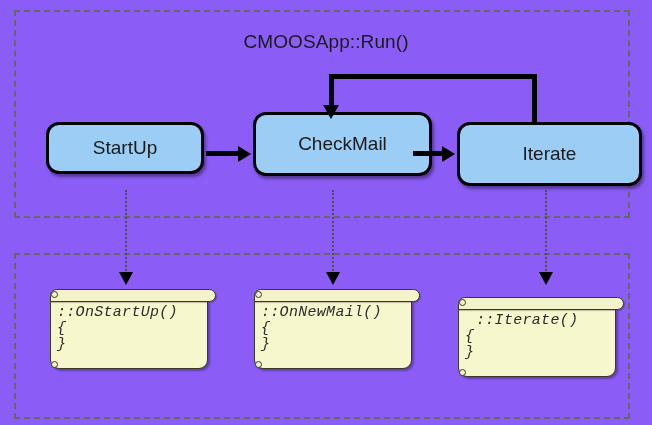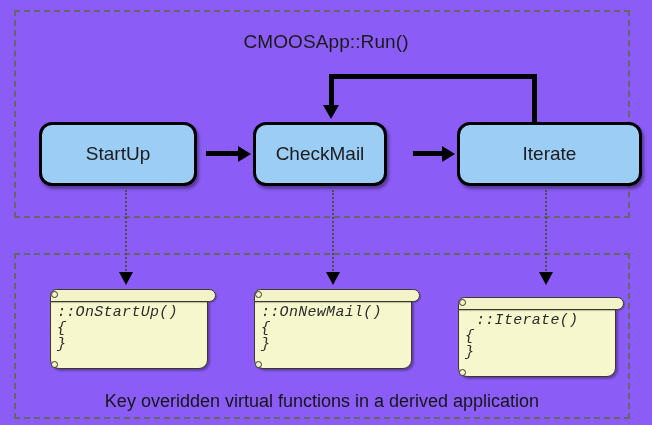--- a/index.html
+++ b/index.html
@@ -75,22 +75,22 @@
     border: 3px solid #000000;
     border-radius: 13px;
     display: flex;
     align-items: center;
     justify-content: center;
     font-size: 19px;
     color: #1b1b1b;
     box-shadow: 2px 3px 3px rgba(0,0,0,0.38);
     font-family: "Liberation Sans", sans-serif;
   }
-  #box-startup   { left: 39px;  top: 122px; width: 158px; height: 64px; }
-  #box-checkmail { left: 253px; top: 122px; width: 134px; height: 64px; }
+  #box-startup   { left: 46px;  top: 122px; width: 158px; height: 52px; }
+  #box-checkmail { left: 253px; top: 112px; width: 179px; height: 64px; }
   #box-iterate   { left: 457px; top: 122px; width: 185px; height: 64px; }
 
   
   .note-box {
     position: absolute;
     width: 166px;
     height: 80px;
   }
   #note-onstartup { left: 50px;  top: 289px; }
   #note-onnewmail { left: 254px; top: 289px; }
@@ -205,21 +205,20 @@
 </style>
 </head>
 <body>
 
 <div id="canvas">
 
   <div class="dashed-group" id="group-run"></div>
   <div class="section-title" id="run-title">CMOOSApp::Run()</div>
 
   <div class="dashed-group" id="group-derived"></div>
-  <div id="derived-caption">Key overidden virtual functions in a derived application</div>
 
   <div class="proc-box" id="box-startup">
     <span>StartUp</span>
   </div>
   <div class="proc-box" id="box-checkmail">
     <span>CheckMail</span>
   </div>
   <div class="proc-box" id="box-iterate">
     <span>Iterate</span>
   </div>

